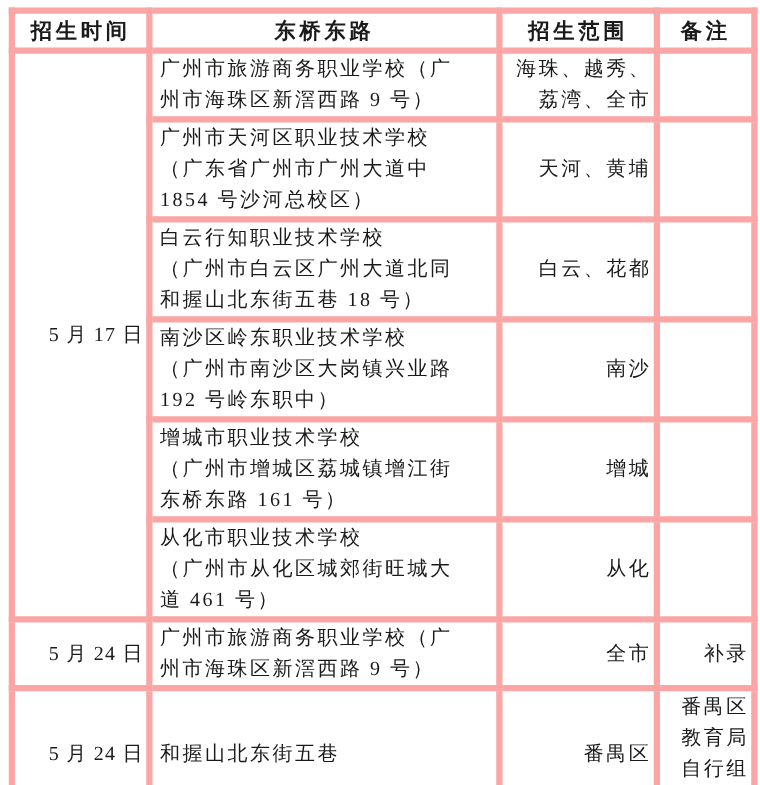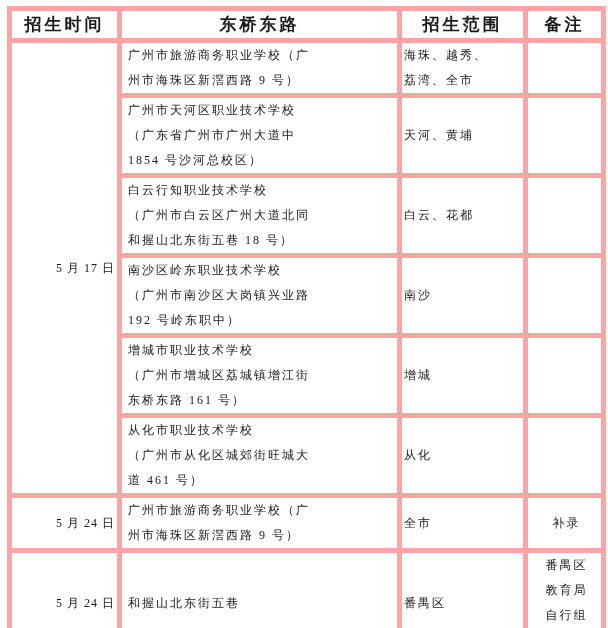--- a/index.html
+++ b/index.html
@@ -29,41 +29,41 @@
     overflow: hidden;
   }
   table.enroll th {
     font-size: 17px;
     font-weight: bold;
     text-align: center;
     letter-spacing: 3px;
     padding: 2px 0;
   }
   table.enroll td {
-    font-size: 12px;
+    font-size: 16px;
     line-height: 25px;
     white-space: pre-line;
   }
   td.time-cell {
     text-align: right;
     letter-spacing: 1px;
     padding: 0 2px;
   }
   td.loc-cell {
     text-align: left;
     letter-spacing: 2px;
     padding: 0 4px 0 6px;
   }
   td.scope-cell {
-    text-align: left;
+    text-align: right;
     letter-spacing: 2px;
     padding: 0 2px;
   }
   td.note-cell {
-    text-align: center;
+    text-align: right;
     letter-spacing: 2px;
     padding: 0 2px 0 6px;
   }
   tr.row-header { height: 31px; }
   tr.row-1 { height: 54px; }
   tr.row-mid { height: 75px; }
   tr.row-7 { height: 50px; }
   tr.row-8 { height: 101px; }
 </style>
 </head>

